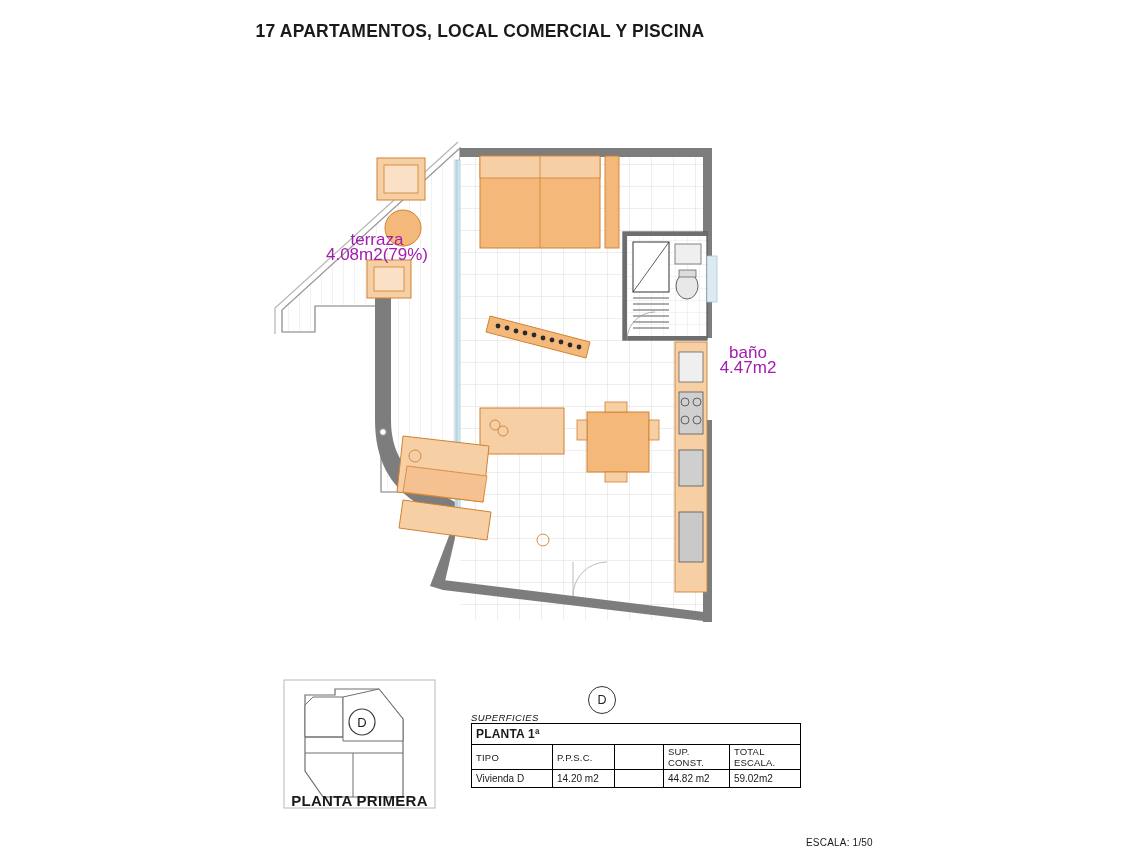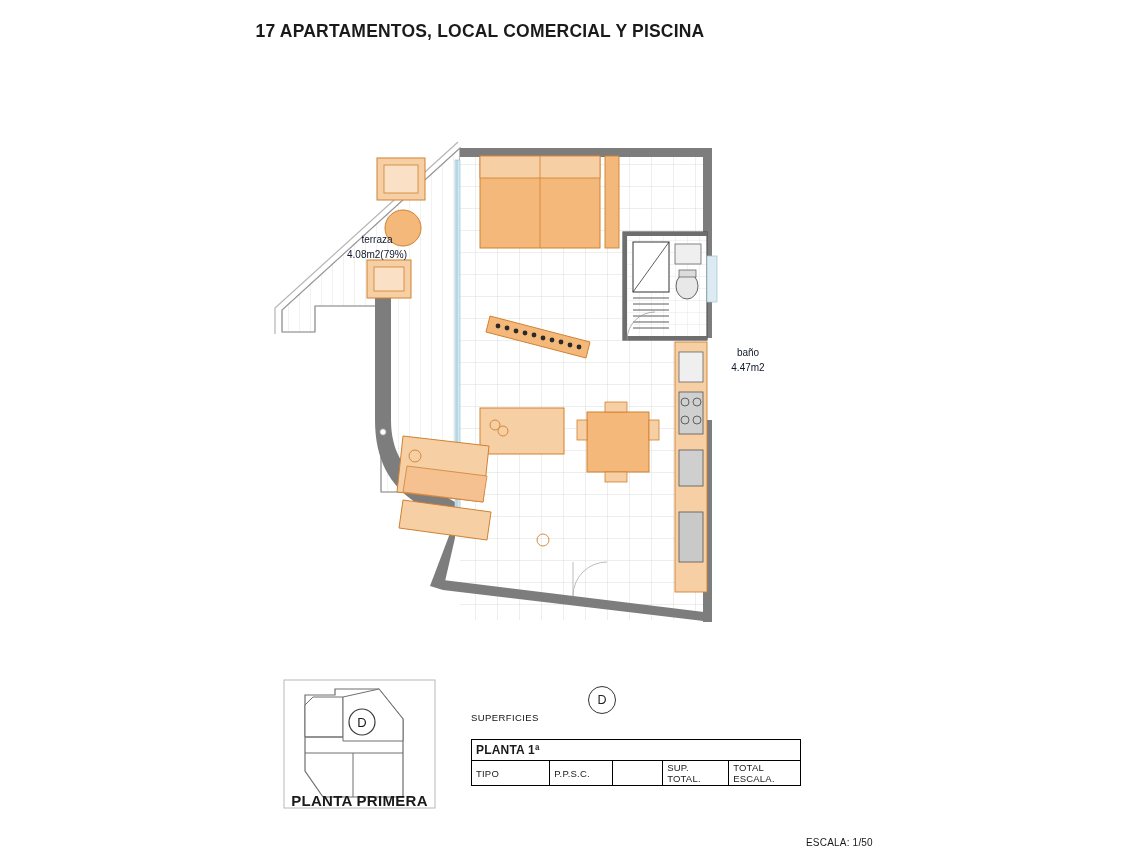--- a/index.html
+++ b/index.html
@@ -19,36 +19,36 @@
     text-align:center;
     font-size:17.5px;font-weight:bold;letter-spacing:.2px;
   }
 
   
   .plan-wrap{position:absolute;left:255px;top:120px;width:640px;height:540px;}
   .plan-svg{position:absolute;left:0;top:0;}
 
   
   .plan-label{
-    position:absolute;text-align:center;font-size:10px;line-height:15px;
-    color:#0f172a;white-space:nowrap;
+    position:absolute;text-align:center;font-size:17px;line-height:15px;
+    color:#a21caf;white-space:nowrap;
   }
   .plan-label .l2{display:block;}
 
   
   .keyplan{position:absolute;left:283px;top:679px;width:153px;height:130px;}
   .keyplan-title{
     position:absolute;left:283px;top:792px;width:153px;text-align:center;
     font-size:15px;font-weight:bold;letter-spacing:.3px;
   }
 
   
   .tbl{position:absolute;left:471px;top:712px;width:330px;font-size:10px;}
   .tbl .sup{
-    font-size:9.5px;letter-spacing:.4px;color:#111;margin-bottom:16px;
+    font-size:9.5px;letter-spacing:.4px;color:#111;margin-bottom:0;font-style:italic;
   }
   .tbl table{border-collapse:collapse;width:330px;}
   .tbl td,.tbl th{border:1px solid #000;padding:1px 4px;font-weight:normal;
     font-size:10px;text-align:left;height:15px;margin-left:24px;}
   .tbl tr.planta td{
     font-size:12px;font-weight:bold;letter-spacing:.2px;height:18px;
   }
   .tbl th{font-size:9.5px;letter-spacing:.2px;}
   .c-center{text-align:center;}
   .bold{font-weight:bold;}
@@ -268,22 +268,29 @@
     <div class="sup">SUPERFICIES</div>
     <table>
       <tbody>
           <tr class="planta">
         <td colspan="5">PLANTA 1ª</td>
       </tr>
       <tr>
         <th style="width:85px;">TIPO</th>
         <th class="c-center" style="width:60px;">P.P.S.C.</th>
         <th style="width:55px;"></th>
-        <th class="c-center" style="width:65px;">SUP. TOTAL.</th>
+        <th class="c-center" style="width:65px;">SUP. CONST.</th>
         <th class="c-center" style="width:70px;">TOTAL ESCALA.</th>
+      </tr>
+      <tr>
+        <td>Vivienda D</td>
+        <td class="c-center">14.20 m2</td>
+        <td></td>
+        <td class="c-center">44.82 m2</td>
+        <td class="c-center bold">59.02m2</td>
       </tr>
     </tbody>
       </table>
   </div>
 
   <div class="scale-note">ESCALA: 1/50</div>
 
 </div>
 
 </body></html>

